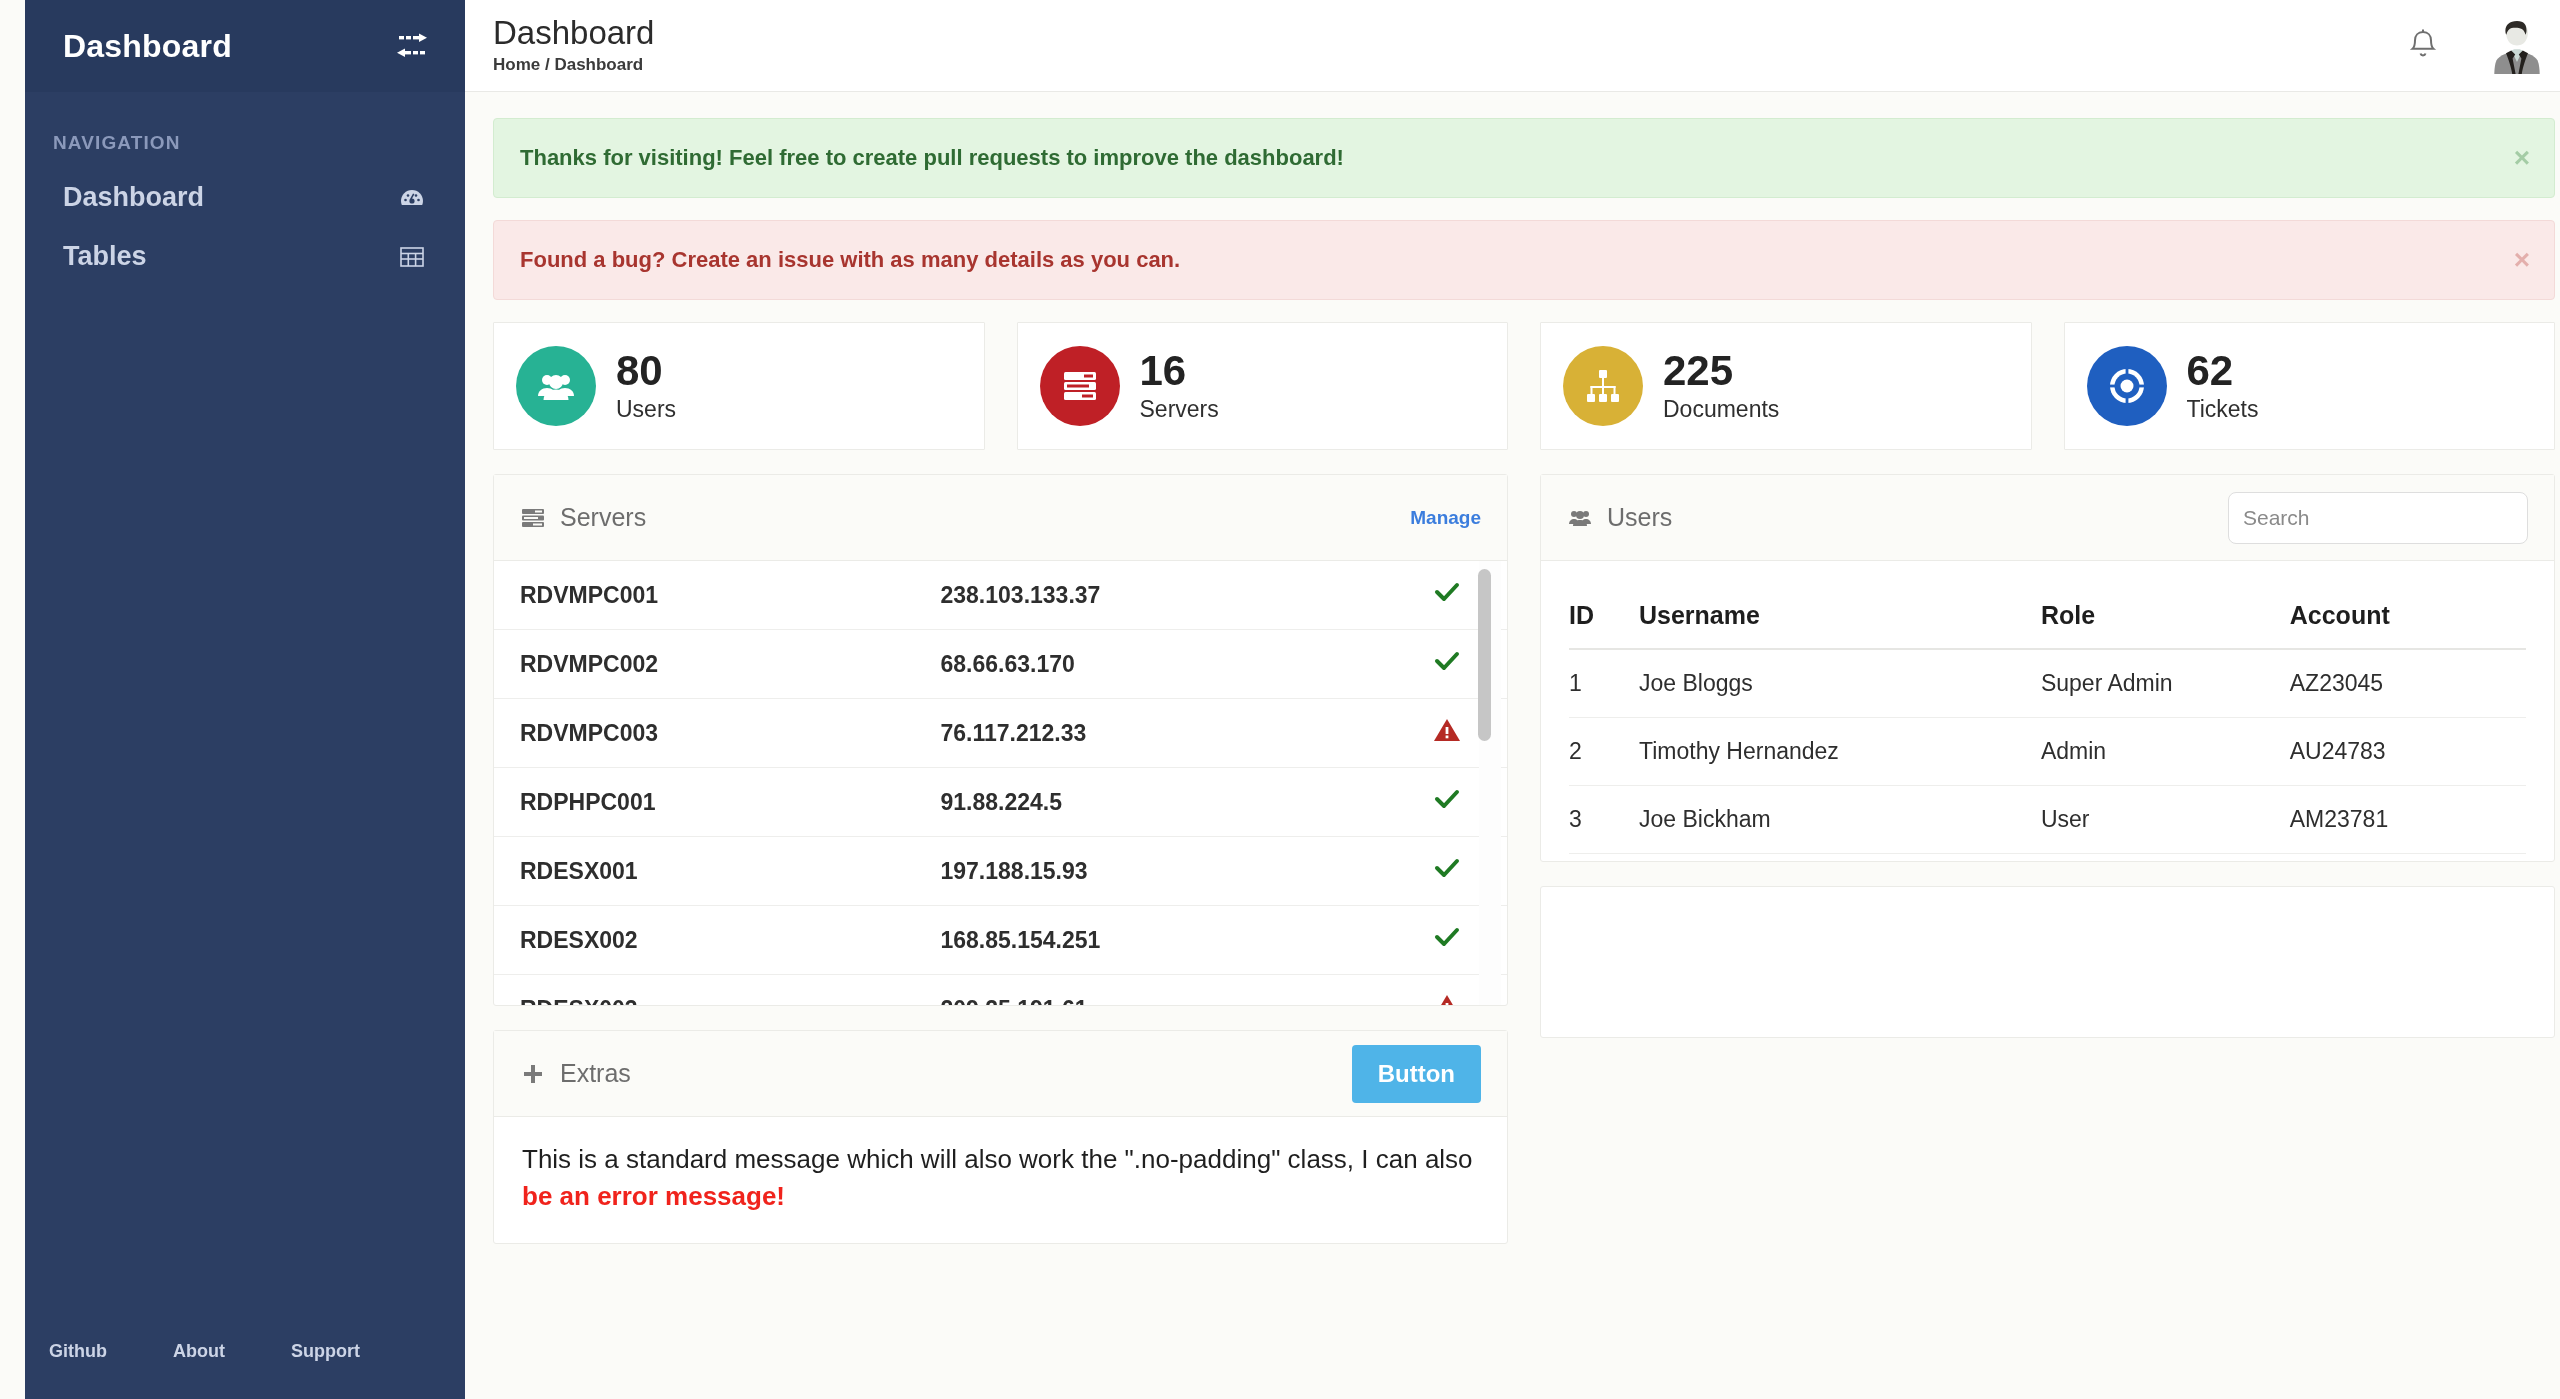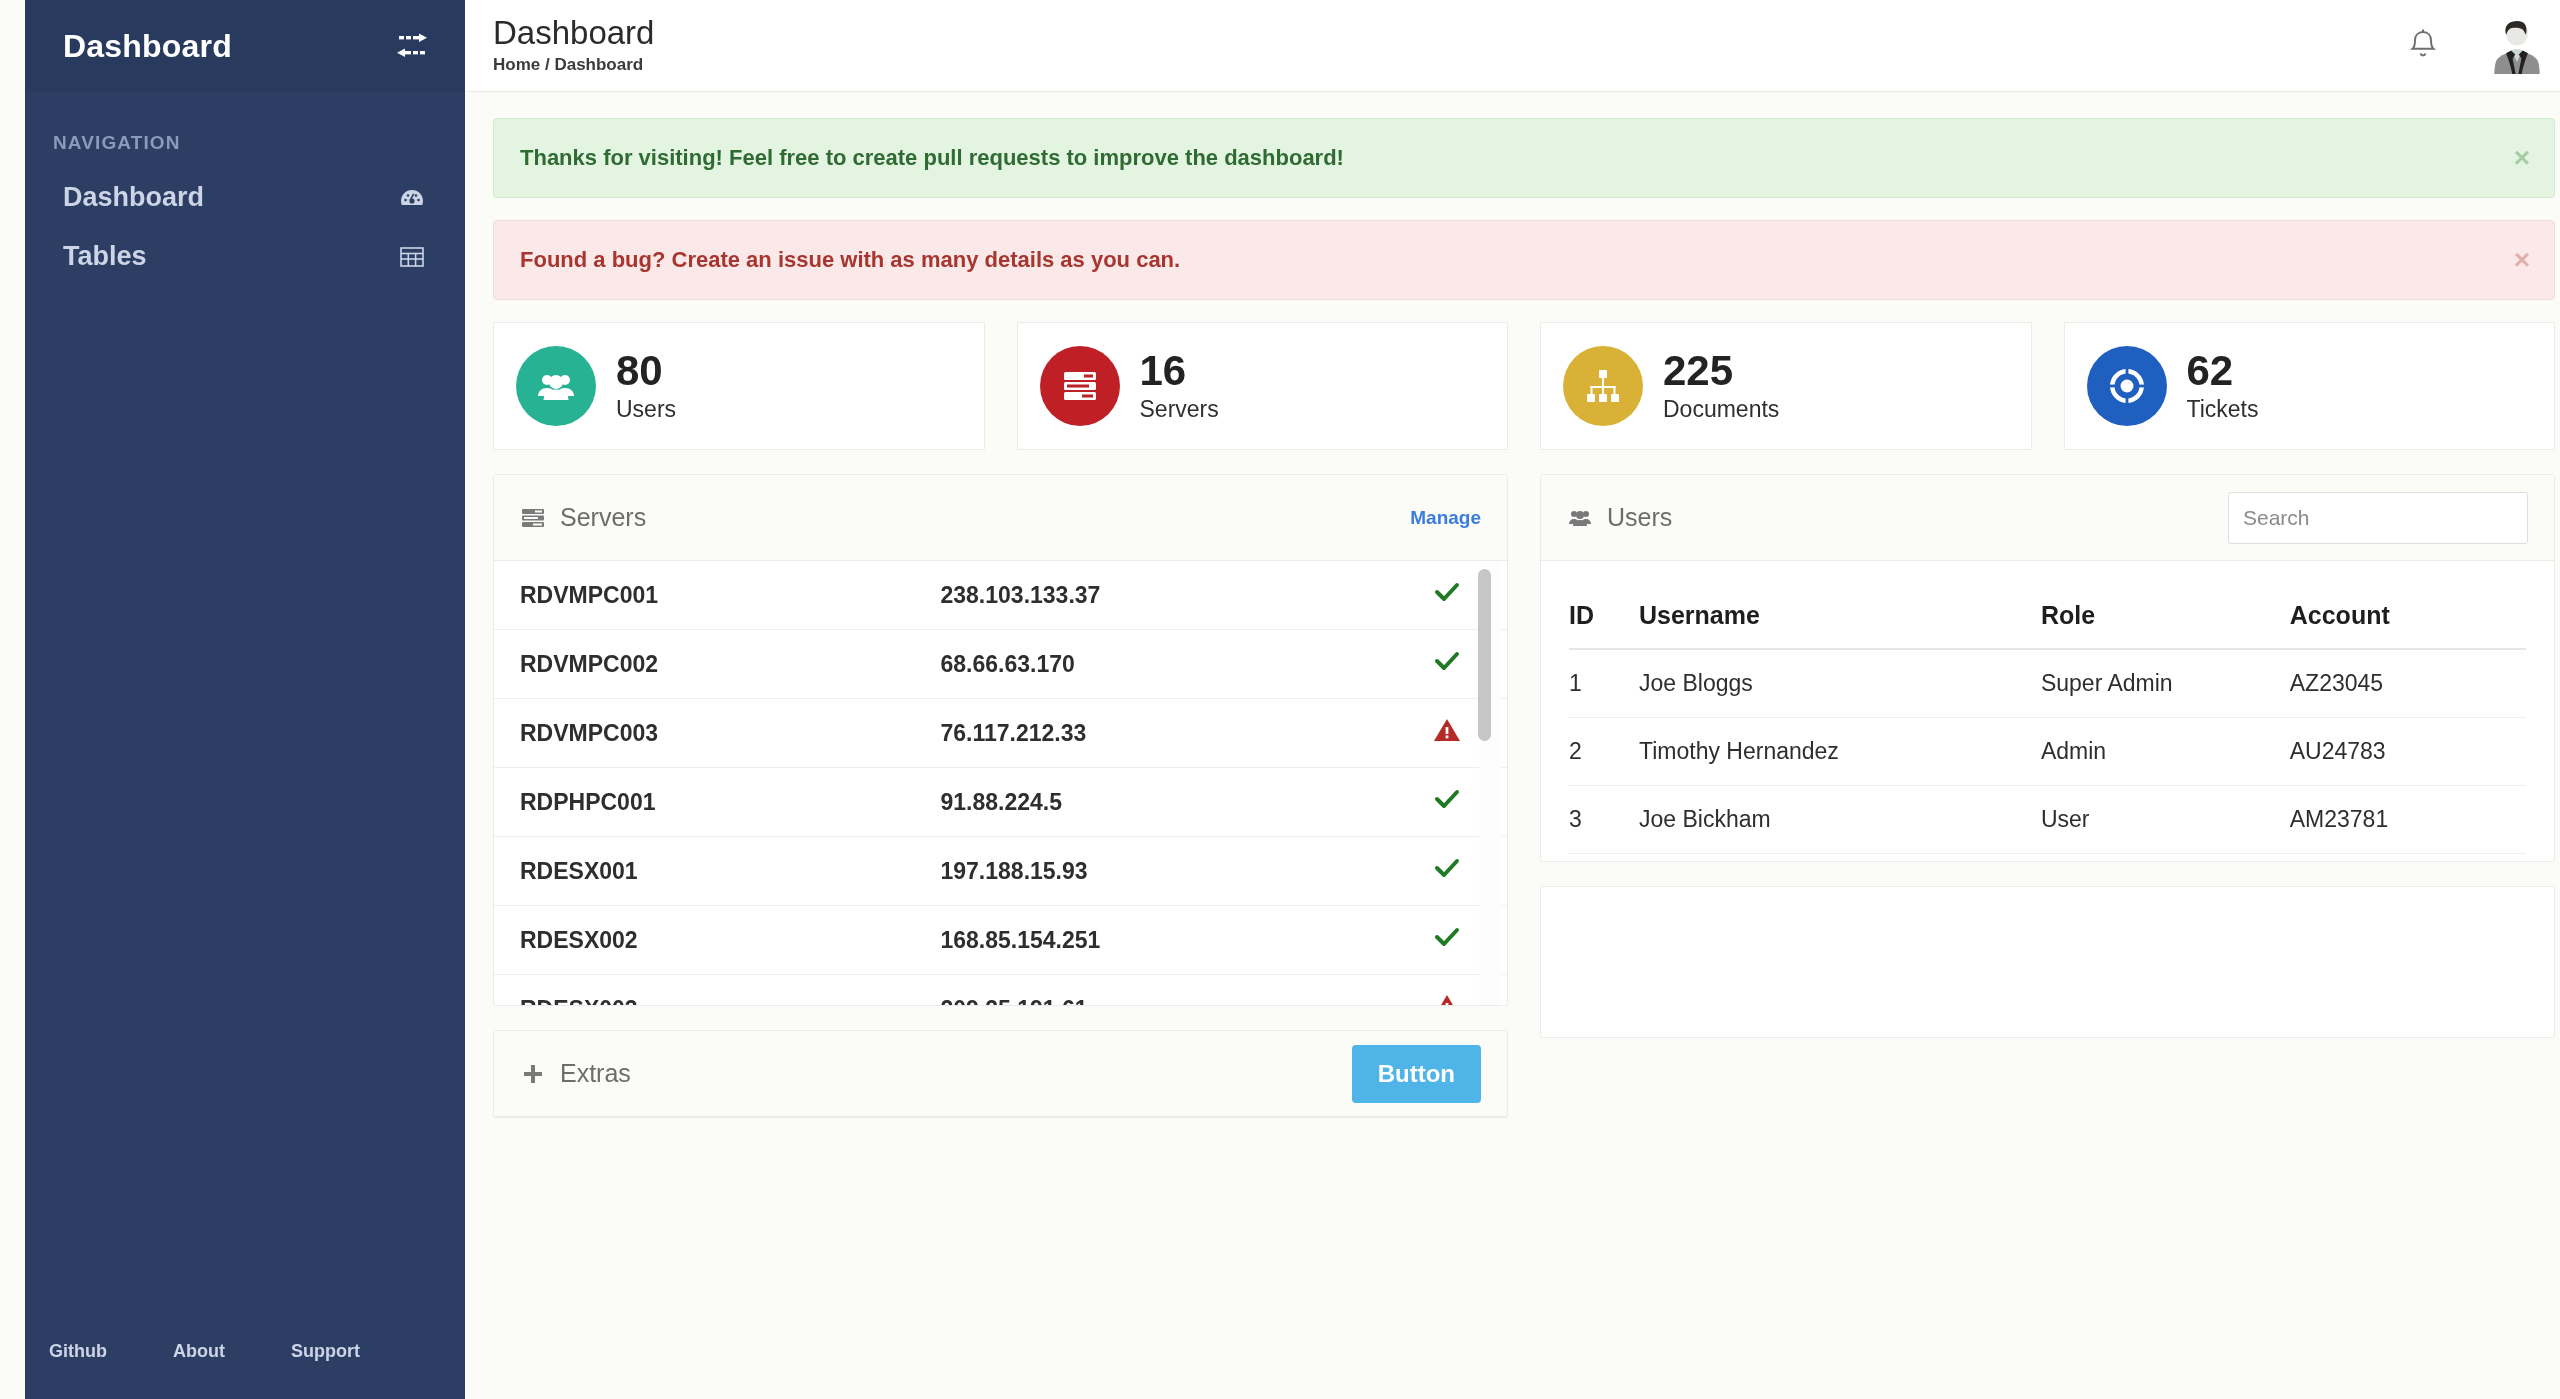--- a/index.html
+++ b/index.html
@@ -122,21 +122,21 @@
   .tbl-users th {
     text-align: left; font-size: 25px; color: #1e1e1e; font-weight: bold;
     padding: 16px 0 18px 0; border-bottom: 2px solid #e6e6e3;
   }
   .tbl-users td { font-size: 23px; color: #2e2e2e; padding: 20px 0; border-bottom: 1px solid #eeeeec; }
   .tbl-users .c-id { width: 70px; }
   .tbl-users .c-user { width: 42%; }
   .tbl-users .c-role { width: 26%; }
 
   .search-input {
-    width: 300px; height: 52px; border: 1px solid #dedede; border-radius: 3px;
+    width: 300px; height: 52px; border: 1px solid #dedede; border-radius: 8px;
     padding: 0 14px; font-size: 21px; color: #3b3b3b; background: #fff;
     font-family: "Liberation Sans", sans-serif;
   }
   .search-input::placeholder { color: #8a8a8a; }
 
   .btn-primary {
     background: #4fb4e8; color: #ffffff; border: none; border-radius: 4px;
     height: 58px; padding: 0 26px; font-size: 24px; font-weight: bold; cursor: pointer;
     font-family: "Liberation Sans", sans-serif;
   }
@@ -426,20 +426,25 @@
                 <span class="panel-icon">
                   <svg width="24" height="24" viewBox="0 0 24 24" fill="#7a7a7a">
                     <rect x="10" y="3" width="4" height="18"></rect>
                       <rect x="3" y="10" width="18" height="4"></rect>
                   </svg>
                 </span>
                 <span class="panel-title">Extras</span>
               </span>
               <button class="btn-primary">Button</button>
             </div>
+            <div class="panel-body">
+              <p class="extras-msg">
+                <span>This is a standard message which will also work the ".no-padding" class, I can also </span><span class="extras-err">be an error message!</span>
+              </p>
+            </div>
           </div>
 
         </div>
 
         <div class="col">
 
           <div class="panel">
             <div class="panel-head">
               <span class="panel-head-left">
                 <span class="panel-icon">

